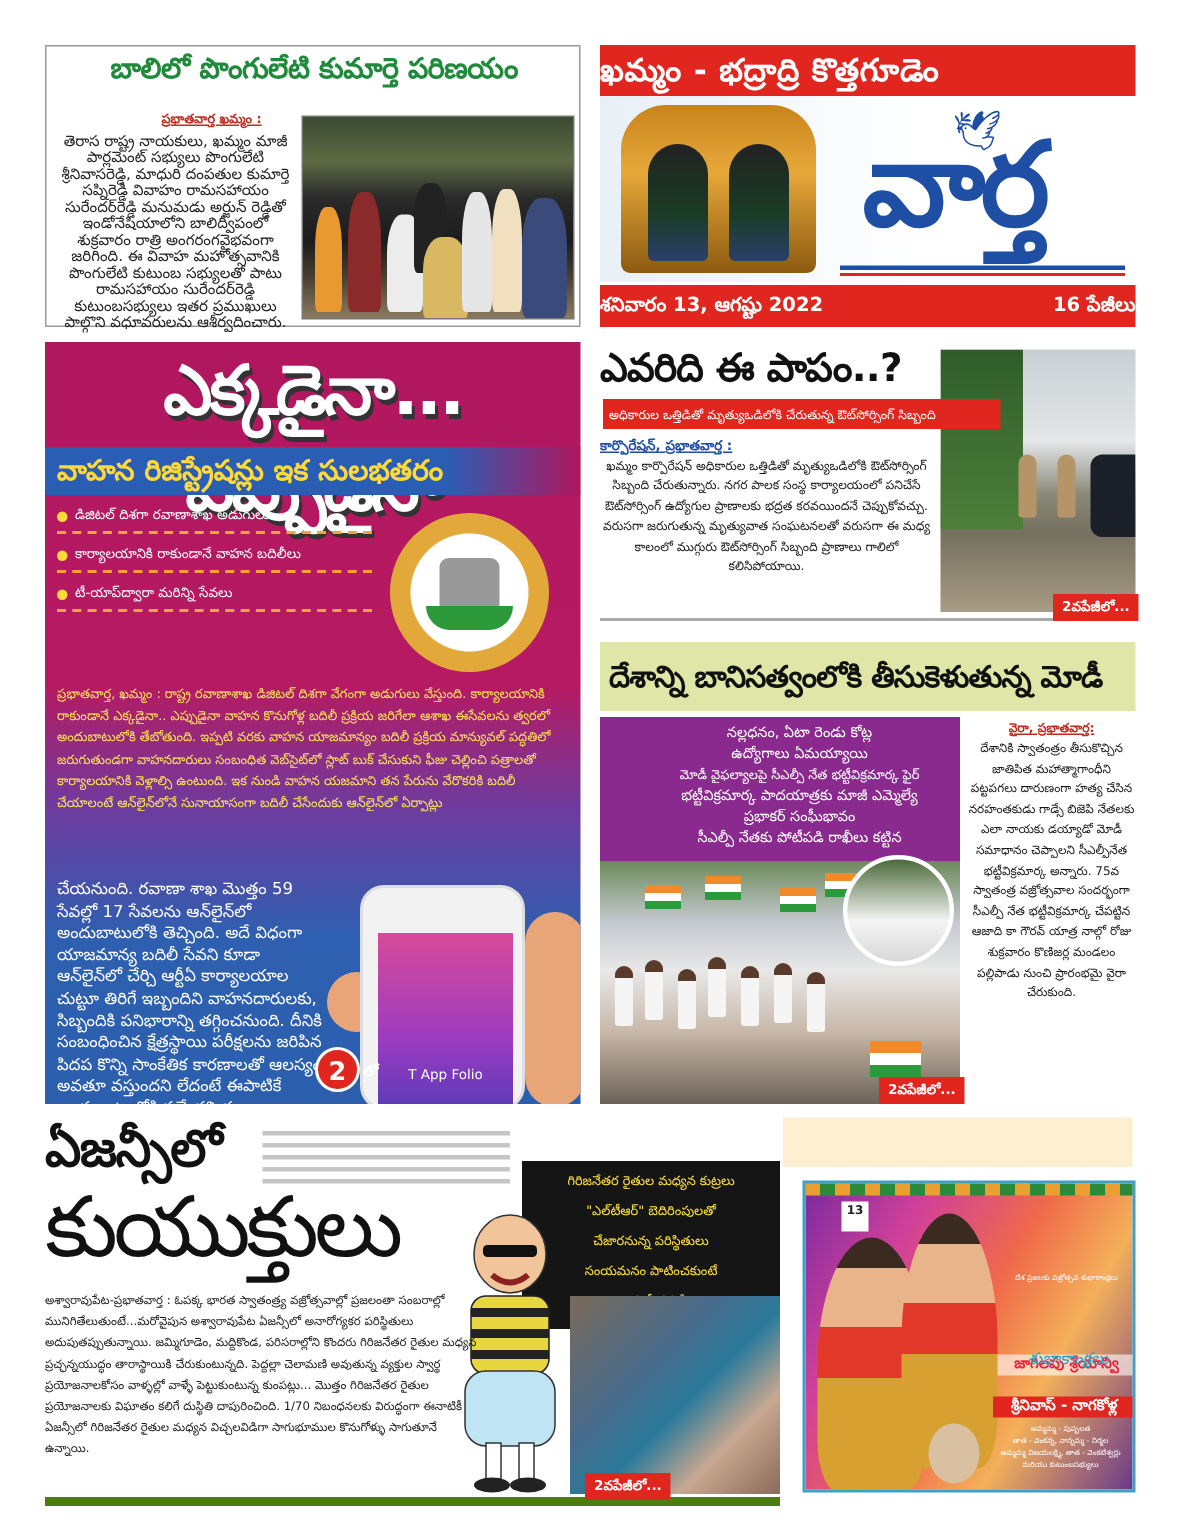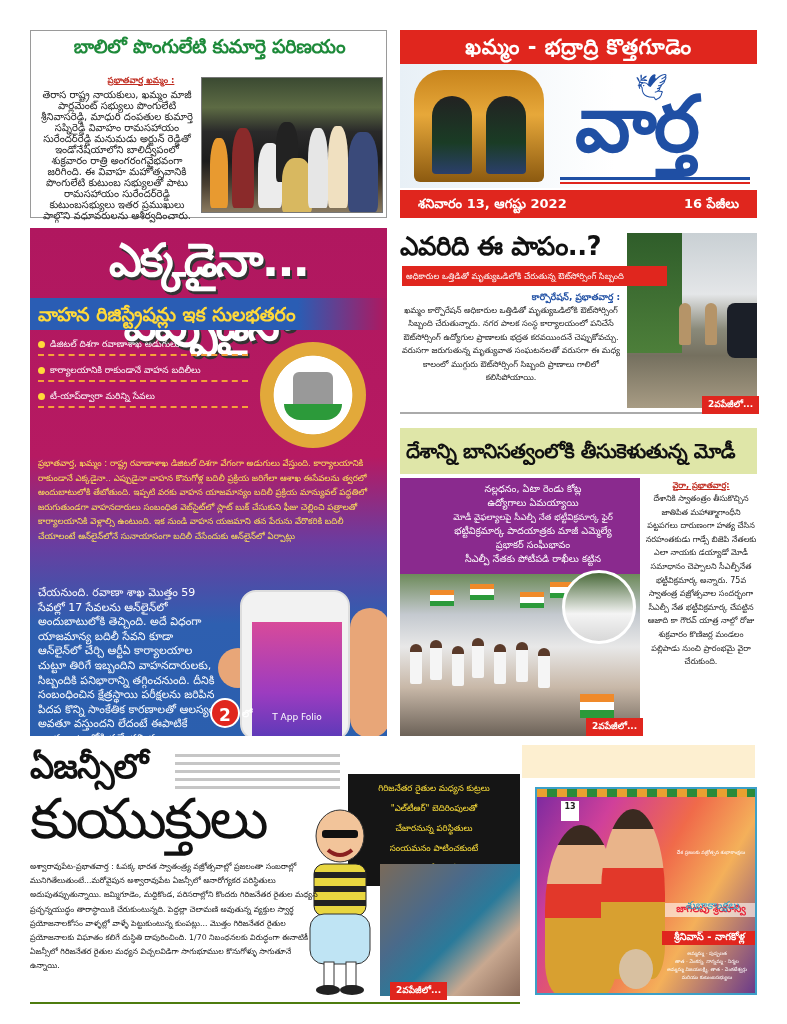--- a/index.html
+++ b/index.html
@@ -10,29 +10,29 @@
   .s1 { left: 30px; top: 30px; width: 357px; height: 188px; border: 1px solid #9a9a9a; background: #fff; }
   .s1 .hl { position: absolute; left: 6px; top: 4px; width: 345px; text-align: center; font-size: 19px; font-weight: bold; color: #1e8a3a; letter-spacing: -0.3px; }
   .s1 .dl { position: absolute; left: 55px; top: 44px; width: 110px; font-size: 8.5px; color: #c02c20; font-weight: bold; text-decoration: underline; text-align: center; }
   .s1 .body { position: absolute; left: 6px; top: 56px; width: 185px; font-size: 10px; line-height: 11px; text-align: center; color: #222; }
   .s1 .photo { position: absolute; left: 170px; top: 46px; width: 182px; height: 136px; border: 1px solid #777;
     background: linear-gradient(180deg, #3b4a32 0%, #5d6b44 22%, #2a2a2a 40%, #1c1c1c 62%, #4a4032 80%, #8a7a60 100%); overflow: hidden; }
   .fig { position: absolute; border-radius: 40% 40% 10% 10%; }
 
   
   .mast { left: 400px; top: 30px; width: 357px; height: 188px; }
-  .mast .top { position: absolute; left: 0; top: 0; width: 357px; height: 34px; background: #e0261e; color: #fff; font-size: 21px; font-weight: bold; text-align: center; line-height: 34px; letter-spacing: 0.5px; }
+  .mast .top { position: absolute; left: 0; top: 0; width: 357px; height: 34px; background: #e0261e; color: #fff; font-size: 21px; font-weight: bold; text-align: left; line-height: 34px; letter-spacing: 0.5px; }
   .mast .mid { position: absolute; left: 0; top: 34px; width: 357px; height: 124px; background: linear-gradient(90deg, #e8f0f6, #ffffff 60%); }
   .mast .temple { position: absolute; left: 14px; top: 6px; width: 130px; height: 112px; background: linear-gradient(180deg, #c8841c, #e7a83a 40%, #8c5a10); border-radius: 30px 30px 6px 6px; }
   .mast .temple .idol { position: absolute; top: 26px; width: 40px; height: 78px; background: linear-gradient(180deg, #222, #1a3c25 60%, #2b3f6b); border-radius: 20px 20px 4px 4px; }
   .mast .logo { position: absolute; left: 175px; top: 10px; font-size: 78px; font-weight: bold; color: #1f4fa4; letter-spacing: -3px; line-height: 100px; font-family: "DejaVu Sans", sans-serif; }
   .mast .bird { position: absolute; left: 235px; top: 8px; font-size: 26px; color: #1f4fa4; }
   .mast .rule { position: absolute; left: 160px; top: 113px; width: 190px; height: 3px; background: #1f4fa4; }
   .mast .rule2 { position: absolute; left: 160px; top: 118px; width: 190px; height: 2px; background: #e0261e; }
-  .mast .bot { position: absolute; left: 0; top: 160px; width: 357px; height: 28px; background: #e0261e; color: #fff; font-size: 13px; font-weight: bold; line-height: 28px; padding: 0 18px; display: flex; justify-content: space-between; }
+  .mast .bot { position: absolute; left: 0; top: 160px; width: 357px; height: 28px; background: #e0261e; color: #fff; font-size: 13px; font-weight: bold; line-height: 28px; padding: 0 0; display: flex; justify-content: space-between; }
 
   
   .s2 { left: 30px; top: 228px; width: 357px; height: 508px; background: linear-gradient(180deg, #b0175f 0%, #b61a62 45%, #6a3da0 62%, #2e5fb0 78%, #2b5fae 100%); overflow: hidden; }
   .s2 .hl { position: absolute; left: 0; top: 0; width: 357px; text-align: center; font-size: 46px; font-weight: bold; color: #fff; letter-spacing: -2px; text-shadow: 2px 3px 0 #333; line-height: 64px; }
   .s2 .sub { position: absolute; left: 0; top: 70px; width: 357px; height: 32px; background: linear-gradient(90deg, #2a5db4 0%, #2a5db4 75%, #b0175f); color: #ffd93a; font-size: 19px; font-weight: bold; line-height: 32px; padding-left: 8px; }
   .s2 ul { position: absolute; left: 8px; top: 110px; width: 210px; list-style: none; }
   .s2 li { font-size: 9px; color: #fff; line-height: 13px; padding-left: 12px; position: relative; margin-bottom: 8px; border-bottom: 2px dashed #f6a13a; padding-bottom: 3px; }
   .s2 li::before { content: ""; position: absolute; left: 0; top: 3px; width: 7px; height: 7px; border-radius: 50%; background: #ffd93a; }
   .s2 .seal { position: absolute; left: 230px; top: 114px; width: 106px; height: 106px; border-radius: 50%; background: radial-gradient(circle, #fff 0 52%, #e2a93a 53% 80%, #fff 81% 84%, #c9862a 85%); }
   .s2 .seal .arch { position: absolute; left: 33px; top: 30px; width: 40px; height: 34px; background: #999; border-radius: 6px 6px 0 0; }
@@ -44,42 +44,42 @@
   .s2 .app { position: absolute; left: 0; top: 90px; width: 90px; text-align: center; color: #fff; font-size: 9px; }
   .s2 .hand { position: absolute; left: 320px; top: 380px; width: 40px; height: 130px; background: #e8a678; border-radius: 20px; }
   .s2 .thumb { position: absolute; left: 188px; top: 420px; width: 40px; height: 40px; background: #e8a678; border-radius: 50%; }
   .s2 .pg { position: absolute; left: 180px; top: 470px; width: 30px; height: 30px; border-radius: 50%; background: #e0261e; color: #fff; font-weight: bold; text-align: center; line-height: 30px; font-size: 17px; border: 2px solid #fff; }
   .s2 .pgl { position: absolute; left: 212px; top: 480px; color: #fff; font-size: 10px; font-weight: bold; }
 
   
   .s3 { left: 400px; top: 228px; width: 357px; height: 186px; border-bottom: 2px solid #aaa; }
   .s3 .hl { position: absolute; left: 0; top: 0; font-size: 26px; font-weight: bold; color: #111; letter-spacing: -0.5px; line-height: 36px; }
   .s3 .tag { position: absolute; left: 2px; top: 38px; width: 265px; height: 20px; background: #e0261e; color: #fff; font-size: 8.3px; line-height: 20px; padding-left: 4px; white-space: nowrap; overflow: hidden; }
-  .s3 .dl { position: absolute; left: 0; top: 64px; width: 220px; text-align: right; font-size: 9px; color: #1f4fa4; font-weight: bold; }
+  .s3 .dl { position: absolute; left: 0; top: 64px; width: 220px; text-align: left; font-size: 9px; color: #1f4fa4; font-weight: bold; text-decoration: underline; }
   .s3 .body { position: absolute; left: 2px; top: 76px; width: 218px; font-size: 8.2px; line-height: 13.4px; text-align: center; }
   .s3 .photo { position: absolute; left: 227px; top: 5px; width: 130px; height: 175px; background: linear-gradient(180deg, #c9d0d4 0%, #e4e6e8 35%, #8a8a7a 55%, #75705f 70%, #a89c84 100%); overflow: hidden; }
   .s3 .photo .tree { position: absolute; left: 0; top: 0; width: 55px; height: 120px; background: linear-gradient(180deg, #2f5d2a, #4d7f3a); }
   .s3 .photo .car { position: absolute; right: 0; top: 70px; width: 30px; height: 55px; background: #1b1f28; border-radius: 8px 0 0 8px; }
   .s3 .photo .man { position: absolute; top: 70px; width: 12px; height: 42px; background: #b59468; border-radius: 6px 6px 2px 2px; }
   .more { position: absolute; background: #e0261e; color: #fff; font-size: 9px; font-weight: bold; padding: 3px 6px; }
 
   
   .s4h { left: 400px; top: 428px; width: 357px; height: 46px; background: #dfe6a8; font-size: 20px; font-weight: bold; color: #111; line-height: 46px; padding-left: 6px; letter-spacing: -0.5px; }
   .s4 { left: 400px; top: 478px; width: 240px; height: 258px; }
   .s4 .purple { position: absolute; left: 0; top: 0; width: 240px; height: 96px; background: #8a2a8e; color: #fff; text-align: center; font-size: 9.6px; line-height: 14px; padding-top: 4px; padding-left: 26px; }
   .s4 .photo { position: absolute; left: 0; top: 96px; width: 240px; height: 162px; background: linear-gradient(180deg, #6d8a5a 0%, #c4c9cf 25%, #e8e8e8 45%, #c8b8a8 70%, #6c6258 100%); overflow: hidden; }
   .s4 .flag { position: absolute; width: 24px; height: 16px; background: linear-gradient(180deg, #f08a2a 33%, #fff 33% 66%, #2b9a3a 66%); }
   .s4 .circle { position: absolute; left: 162px; top: 92px; width: 74px; height: 74px; border-radius: 50%; border: 3px solid #fff; background: linear-gradient(180deg, #4a6a3a, #f4f4f4 60%, #d8d8d8); }
   .s4 .person { position: absolute; width: 12px; height: 40px; background: #f5f5f5; border-radius: 6px 6px 2px 2px; border-top: 8px solid #5a3a2a; }
   .s4r { left: 645px; top: 480px; width: 112px; height: 260px; text-align: center; }
   .s4r .dl { font-size: 8.2px; color: #c02c20; font-weight: bold; text-decoration: underline; }
   .s4r .body { font-size: 8px; line-height: 13.6px; }
 
   
-  .s5 { left: 30px; top: 746px; width: 490px; height: 258px; border-bottom: 2px solid #4d7c0f; }
+  .s5 { left: 30px; top: 746px; width: 490px; height: 258px; border-bottom: 6px solid #4d7c0f; }
   .s5 .hl1 { position: absolute; left: 0; top: 0; font-size: 34px; font-weight: bold; color: #111; letter-spacing: -1px; line-height: 40px; }
   .s5 .lines { position: absolute; left: 145px; top: 8px; width: 165px; }
   .s5 .lines div { height: 3px; background: #c6c6c6; margin-bottom: 5px; }
   .s5 .hl2 { position: absolute; left: 0; top: 38px; font-size: 56px; font-weight: normal; color: #111; letter-spacing: -3px; line-height: 70px; }
   .s5 .box { position: absolute; left: 318px; top: 2px; width: 172px; height: 112px; background: #151515; color: #ffe13a; font-size: 8.6px; text-align: center; line-height: 20px; padding-top: 4px; margin-top: 26px; }
   .s5 .body { position: absolute; left: 0; top: 114px; width: 290px; font-size: 7.8px; line-height: 14.2px; }
   .s5 .cartoon { position: absolute; left: 270px; top: 60px; width: 80px; height: 190px; }
   .s5 .photo { position: absolute; left: 350px; top: 118px; width: 140px; height: 132px; background: linear-gradient(135deg, #7a6a5a 0%, #4a6a8a 35%, #2a7a9a 55%, #c8a890 75%, #8a6a5a 100%); }
 
   

